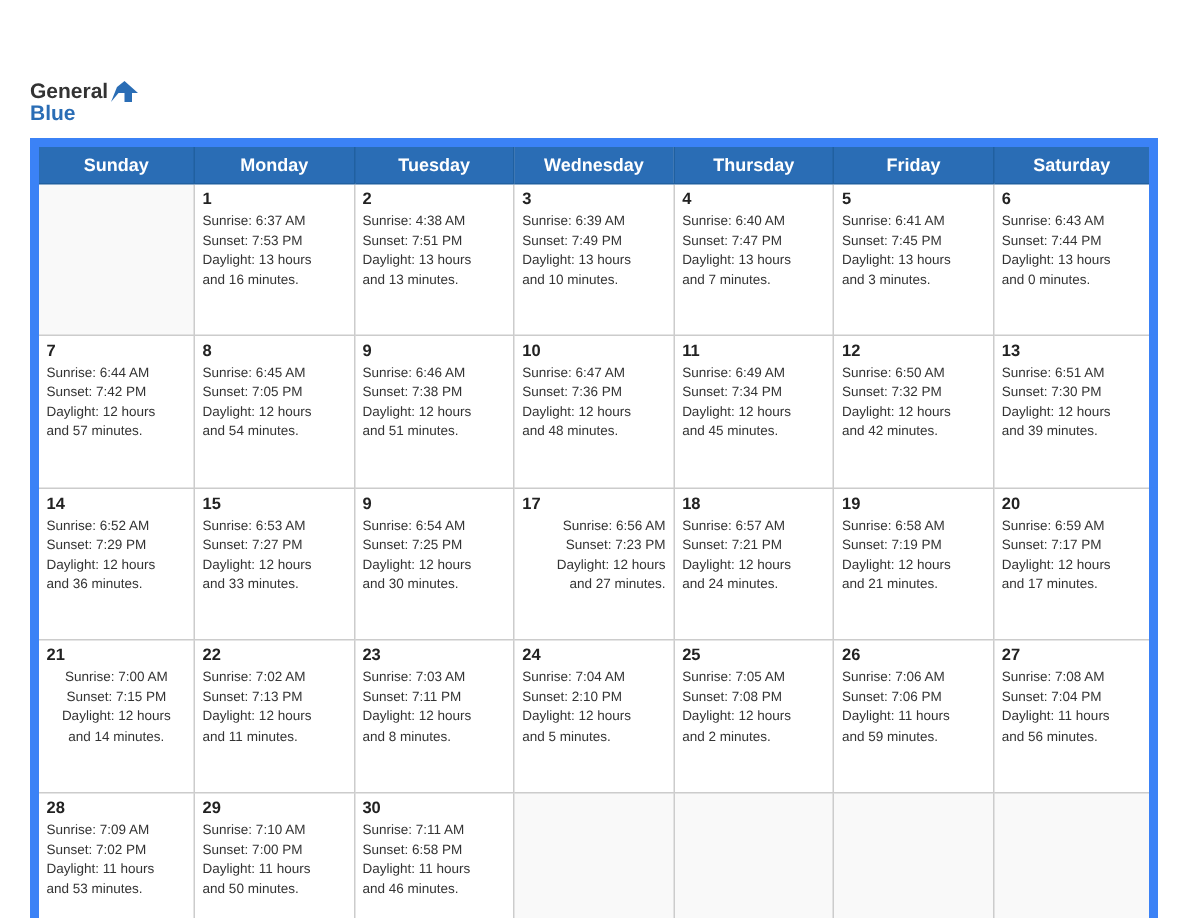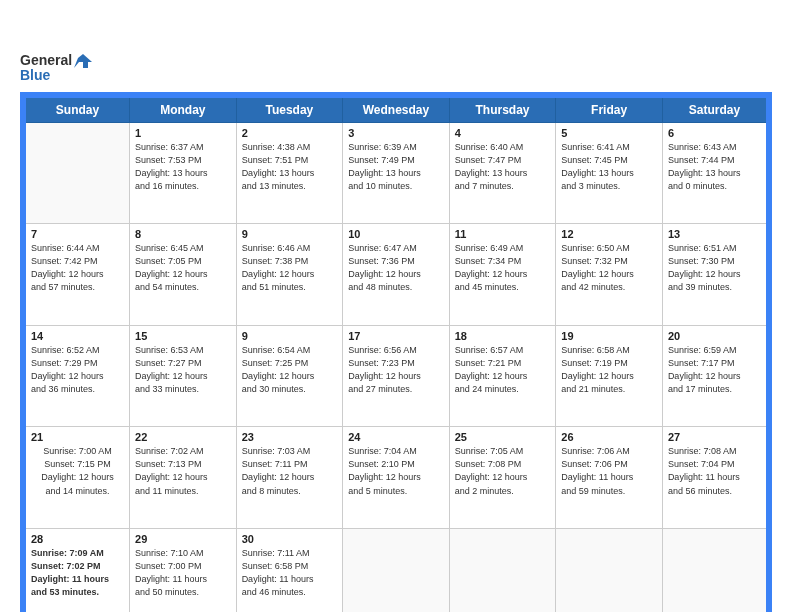--- a/index.html
+++ b/index.html
@@ -229,21 +229,21 @@
           </td>
           <td>
             <div class="day-number">9</div>
             <div class="day-info" style="white-space: pre-line;">Sunrise: 6:54 AM
 Sunset: 7:25 PM
 Daylight: 12 hours
 and 30 minutes.</div>
           </td>
           <td>
             <div class="day-number">17</div>
-            <div class="day-info" style="white-space: pre-line;">Sunrise: 6:56 AM
+            <div class="day-info" style="white-space: pre-line; text-align: right;">Sunrise: 6:56 AM
 Sunset: 7:23 PM
 Daylight: 12 hours
 and 27 minutes.</div>
           </td>
           <td>
             <div class="day-number">18</div>
             <div class="day-info" style="white-space: pre-line;">Sunrise: 6:57 AM
 Sunset: 7:21 PM
 Daylight: 12 hours
 and 24 minutes.</div>
@@ -310,21 +310,21 @@
             <div class="day-number">27</div>
             <div class="day-info" style="white-space: pre-line;">Sunrise: 7:08 AM
 Sunset: 7:04 PM
 Daylight: 11 hours
 and 56 minutes.</div>
           </td>
         </tr>
         <tr>
           <td>
             <div class="day-number">28</div>
-            <div class="day-info" style="white-space: pre-line; font-weight: bold;">Sunrise: 7:09 AM
+            <div class="day-info" style="white-space: pre-line;">Sunrise: 7:09 AM
 Sunset: 7:02 PM
 Daylight: 11 hours
 and 53 minutes.</div>
           </td>
           <td>
             <div class="day-number">29</div>
             <div class="day-info" style="white-space: pre-line;">Sunrise: 7:10 AM
 Sunset: 7:00 PM
 Daylight: 11 hours
 and 50 minutes.</div>

